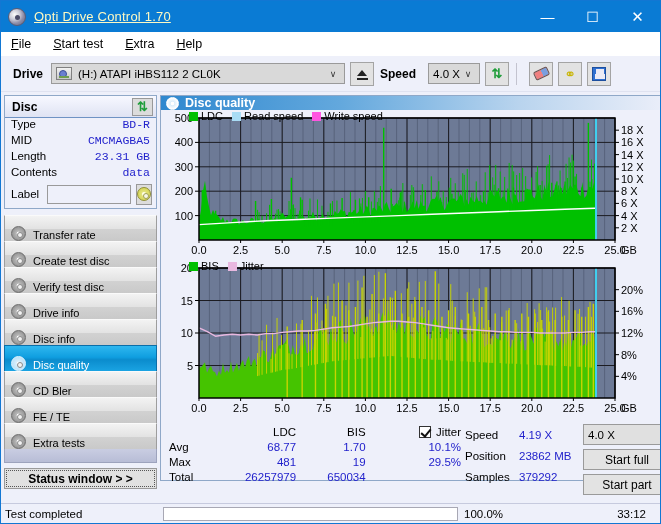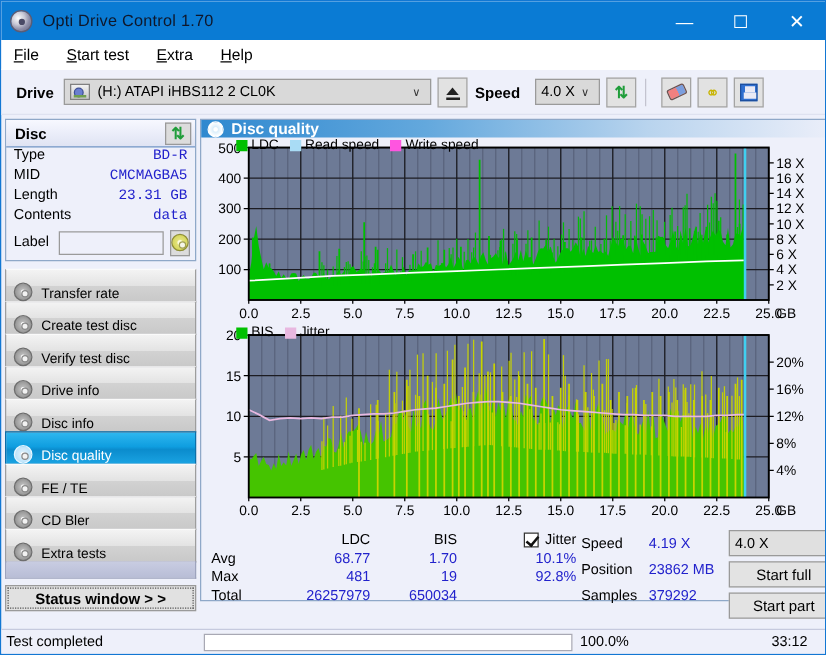--- a/index.html
+++ b/index.html
@@ -34,23 +34,24 @@
     border: 1px solid #5c5c74;
     position: relative;
   }
   #title-icon::after {
     content: "";
     position: absolute; left: 6px; top: 6px;
     width: 5px; height: 5px; border-radius: 50%;
     background: #4a4a66;
   }
   #title-text {
-    color: #0f172a;
+    color: #fef9c3;
     font-size: 13px;
     letter-spacing: 0.2px;
+    text-decoration: underline;
   }
   .wbtns { position: absolute; right: 0; top: 0; height: 31px; display: flex; }
   .wbtn {
     width: 45px; height: 31px;
     display: flex; align-items: center; justify-content: center;
     color: #ffffff; font-size: 14px;
   }
   .wbtn.close { font-size: 15px; }
   
   #menubar {
@@ -409,25 +410,25 @@
         <div class="navbtn">
           <span class="nico"></span>
           <span>Disc info</span>
         </div>
         <div class="navbtn active">
           <span class="nico"></span>
           <span>Disc quality</span>
         </div>
         <div class="navbtn">
           <span class="nico"></span>
-          <span>FE / TE</span>
+          <span>CD Bler</span>
         </div>
         <div class="navbtn">
           <span class="nico"></span>
-          <span>CD Bler</span>
+          <span>FE / TE</span>
         </div>
         <div class="navbtn">
           <span class="nico"></span>
           <span>Extra tests</span>
         </div>
         <div id="nav-spacer"></div>
       </div>
 
       <div id="status-window-btn">Status window &gt; &gt;</div>
     </div>
@@ -1010,21 +1011,21 @@
             <div class="srow">
               <span class="lbl">Avg</span>
               <span class="c1">68.77</span>
               <span class="c2">1.70</span>
               <span class="c3">10.1%</span>
             </div>
             <div class="srow">
               <span class="lbl">Max</span>
               <span class="c1">481</span>
               <span class="c2">19</span>
-              <span class="c3">92.8%</span>
+              <span class="c3">29.5%</span>
             </div>
             <div class="srow">
               <span class="lbl">Total</span>
               <span class="c1">26257979</span>
               <span class="c2">650034</span>
               <span class="c3"></span>
             </div>
           </div>
 
           <div id="stats-right">

